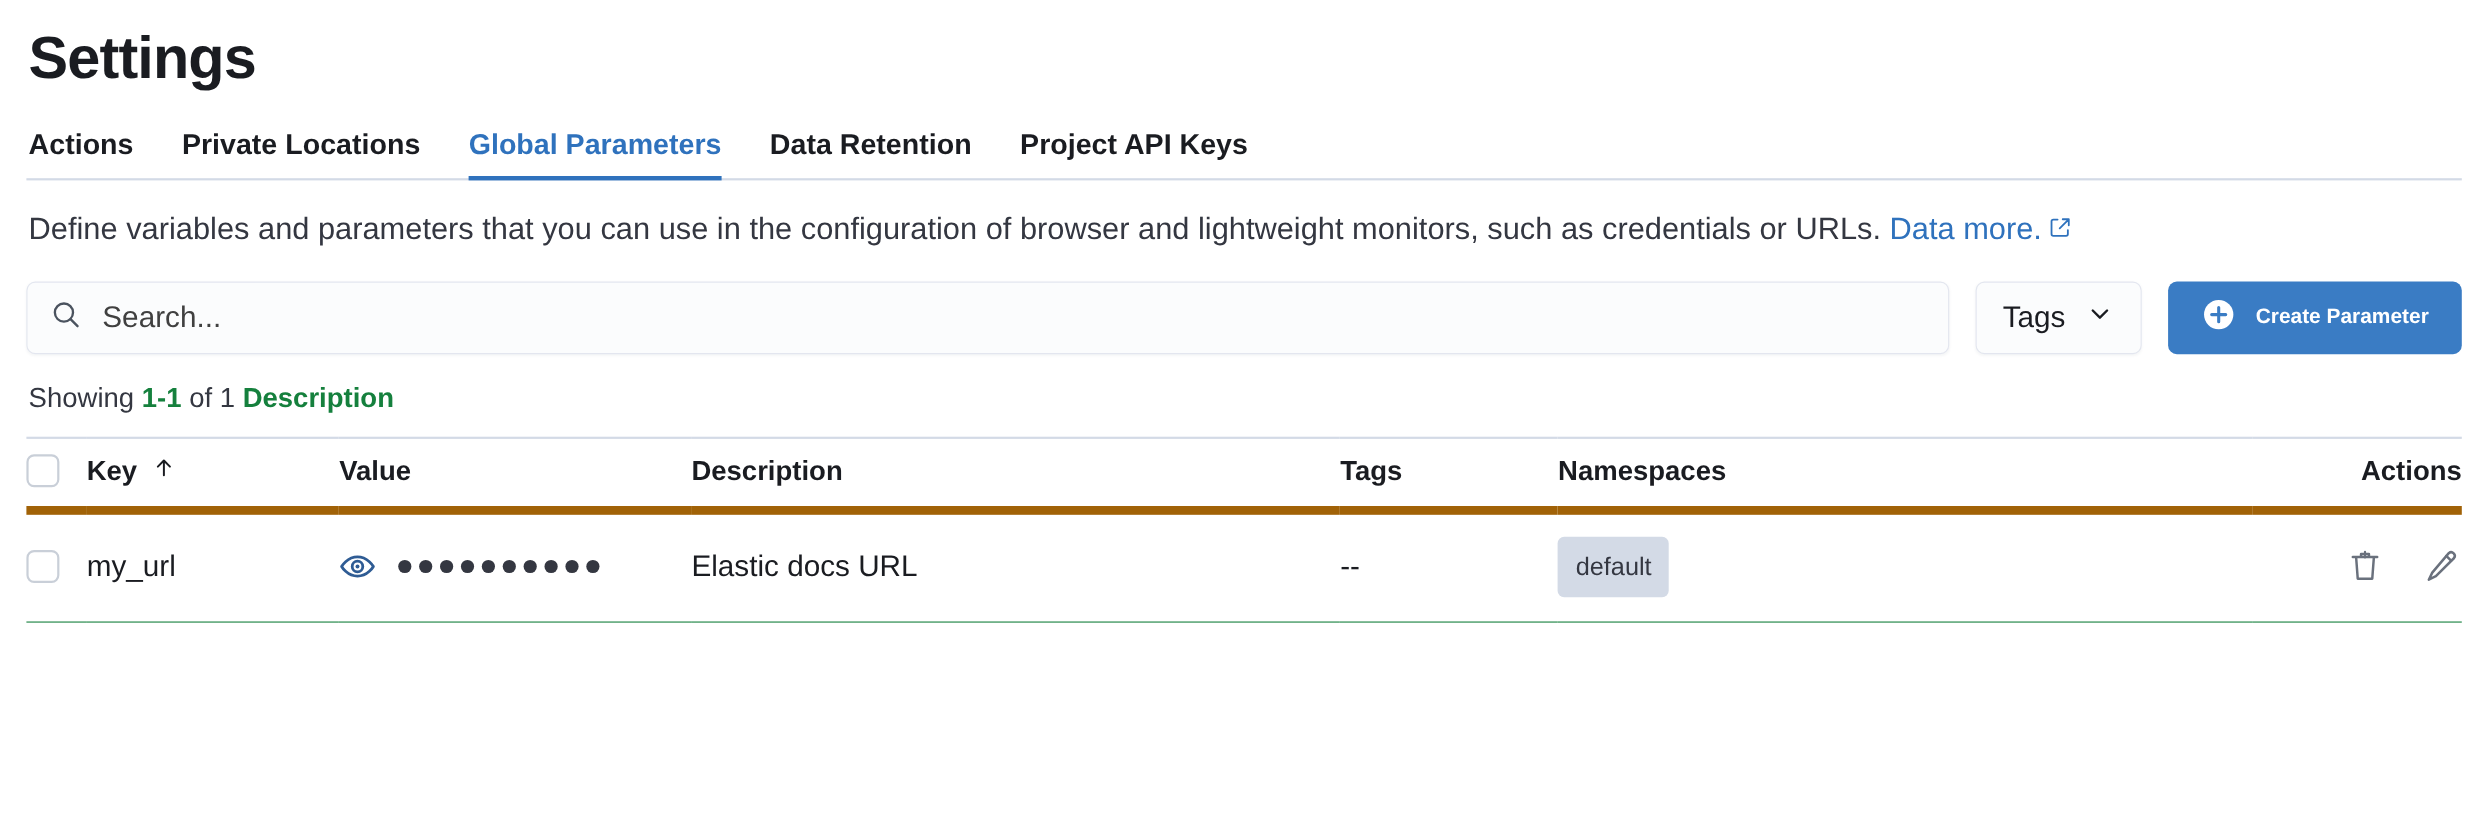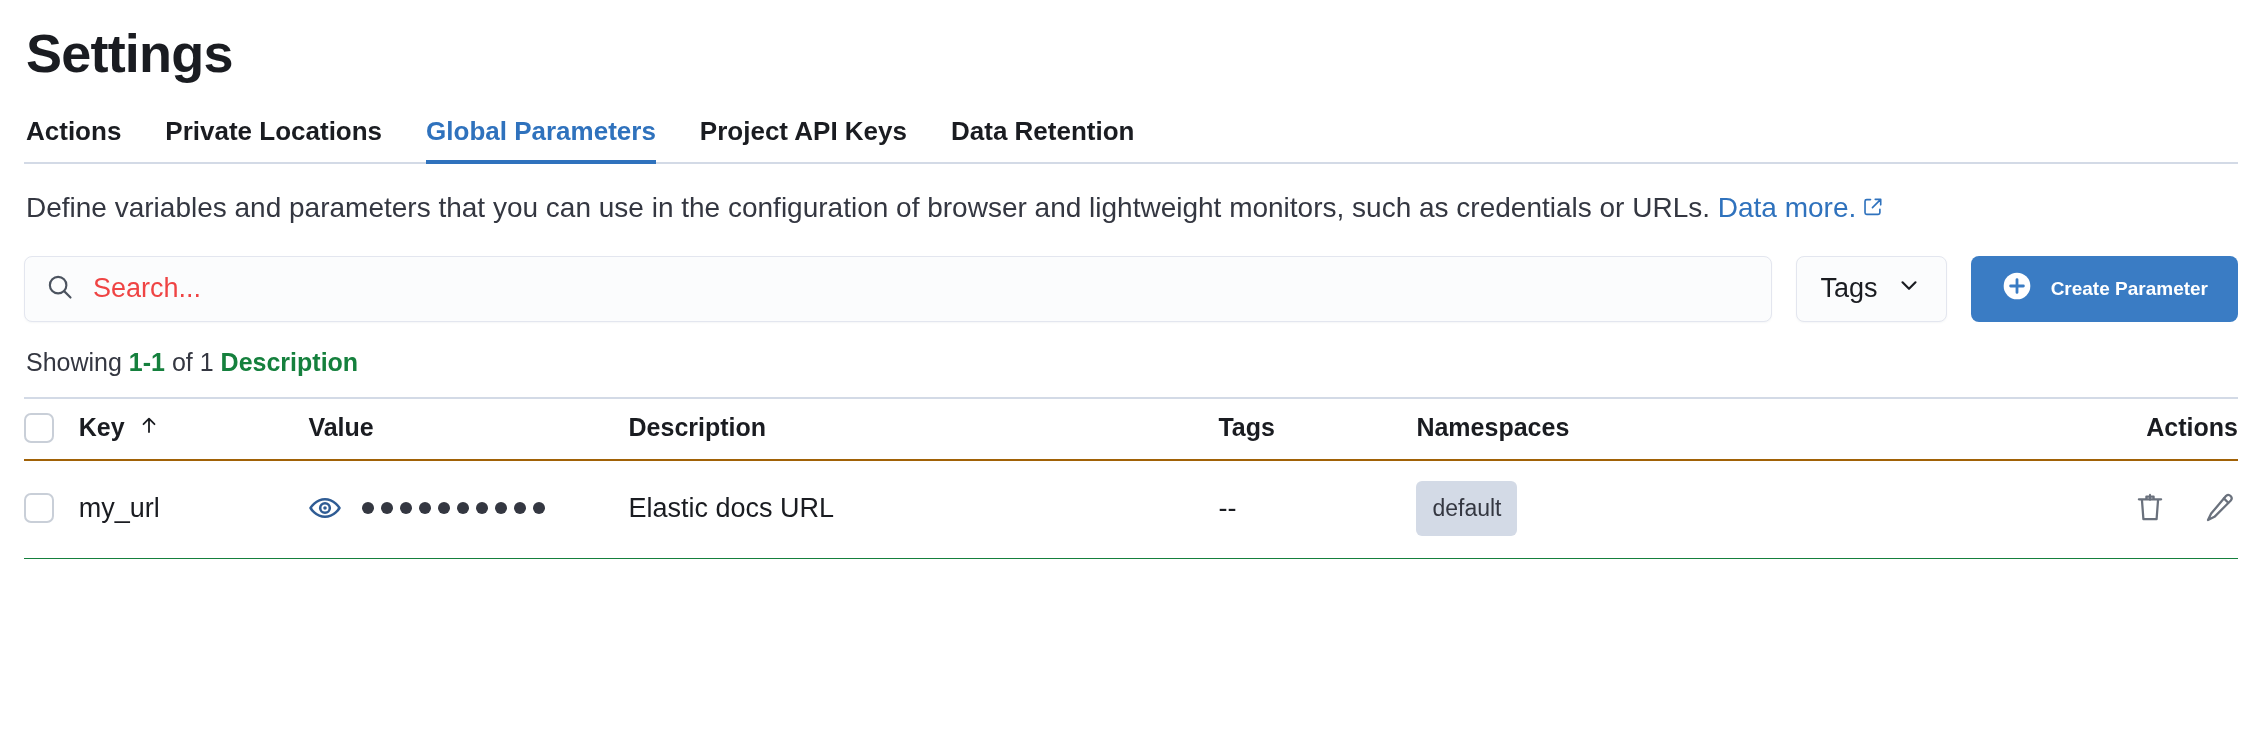--- a/index.html
+++ b/index.html
@@ -107,21 +107,21 @@
     padding: 0 20px;
     box-sizing: border-box;
     background: #fbfcfd;
     border: 1px solid #e3e6ef;
     border-radius: 8px;
     box-shadow: 0 1px 2px rgba(90,100,120,0.06);
     cursor: text;
   }
   .search-placeholder {
     font-size: 27px;
-    color: #ef4444;
+    color: #404040;
     line-height: 1;
   }
   .tags-btn {
     flex: 0 0 auto;
     height: 66px;
     min-width: 142px;
     box-sizing: border-box;
     display: flex;
     align-items: center;
     justify-content: center;
@@ -173,21 +173,21 @@
     border-collapse: collapse;
     table-layout: fixed;
   }
   .table th {
     text-align: left;
     font-size: 25px;
     font-weight: 700;
     color: #1a1c21;
     padding: 14px 0 16px 0;
     border-top: 2px solid #d3dae6;
-    border-bottom: 2px solid #a16207;
+    border-bottom: 8px solid #a16207;
     vertical-align: middle;
     white-space: nowrap;
   }
   .table td {
     font-size: 27px;
     color: #1a1c21;
     padding: 20px 0 22px 0;
     border-bottom: 1px solid #15803d;
     vertical-align: middle;
   }
@@ -275,24 +275,24 @@
     <div class="tab">
       <span>Actions</span>
     </div>
     <div class="tab">
       <span>Private Locations</span>
     </div>
     <div class="tab active">
       <span>Global Parameters</span>
     </div>
     <div class="tab">
+      <span>Data Retention</span>
+    </div>
+    <div class="tab">
       <span>Project API Keys</span>
-    </div>
-    <div class="tab">
-      <span>Data Retention</span>
     </div>
   </div>
 
   <p class="description">
     <span>Define variables and parameters that you can use in the configuration of browser and lightweight monitors, such as credentials or URLs. </span><a class="desc-link" href="#"><span>Data more.</span></a><span class="ext-icon"><svg width="22" height="22" viewBox="0 0 16 16" fill="none" aria-hidden="true">
         <path d="M6.2 2.6H3.4A1.2 1.2 0 0 0 2.2 3.8v8.4a1.2 1.2 0 0 0 1.2 1.2h8.4a1.2 1.2 0 0 0 1.2-1.2V9.6" stroke="#2f72bd" stroke-width="1.2" stroke-linecap="round" stroke-linejoin="round"></path>
         <path d="M9.6 2.4h4v4M13.4 2.6 7.6 8.4" stroke="#2f72bd" stroke-width="1.2" stroke-linecap="round" stroke-linejoin="round"></path>
       </svg></span>
   </p>
 

